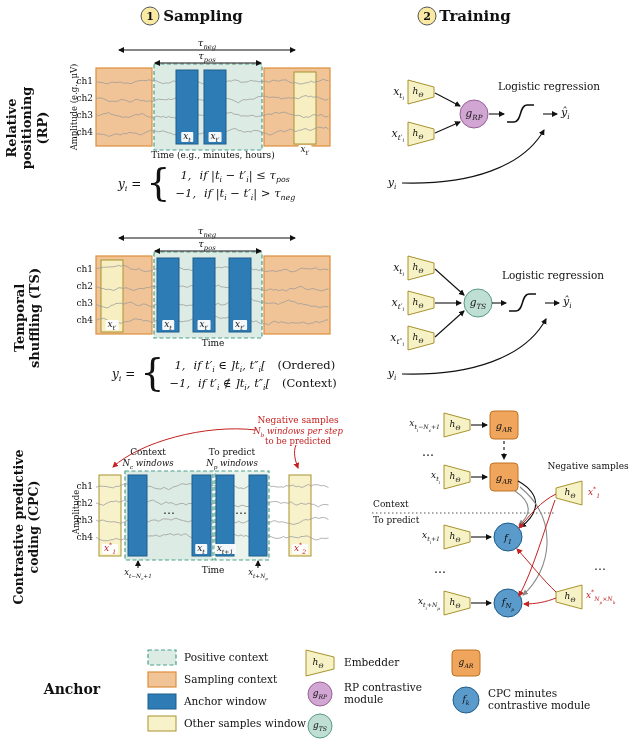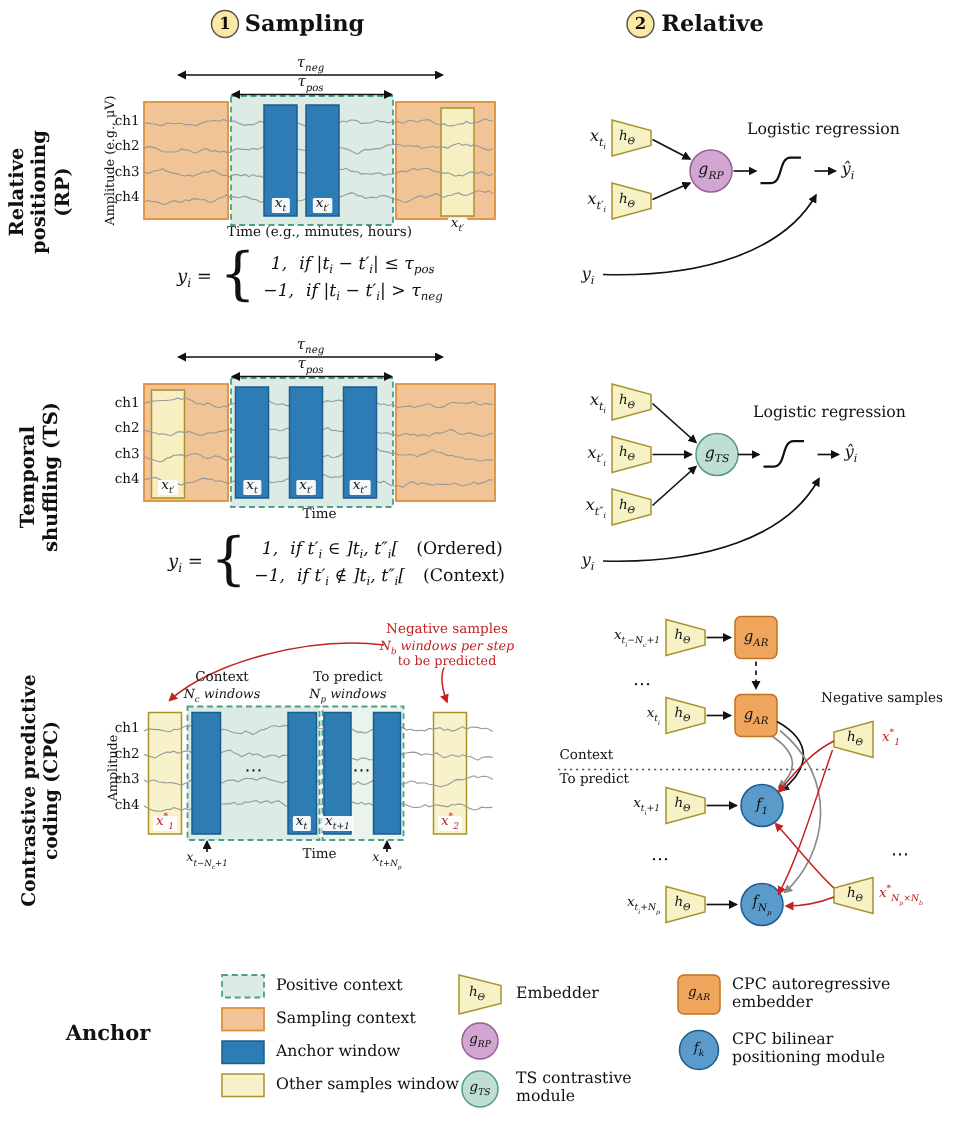--- a/index.html
+++ b/index.html
@@ -194,21 +194,21 @@
     <circle class="c-grp" cx="320" cy="694" r="12"></circle>
     <circle class="c-gts" cx="320" cy="726" r="12"></circle>
     <rect class="b-gar" x="452" y="650" width="28" height="26" rx="4"></rect>
     <circle class="c-fk" cx="466" cy="700" r="13"></circle>
   </g>
 </svg>
 
 <div class="badge" style="left:150px;top:16px">1</div>
 <div class="lbl cx heading" style="left:203px;top:16px">Sampling</div>
 <div class="badge" style="left:427px;top:16px">2</div>
-<div class="lbl cx heading" style="left:475px;top:16px">Relative</div>
+<div class="lbl cx heading" style="left:475px;top:16px">Training</div>
 
 <div class="vlabel" style="left:27px;top:128px;width:118px;font-size:13px">Relative positioning (RP)</div>
 <div class="lbl cx math f10" style="left:207px;top:42px">τ<sub>neg</sub></div>
 <div class="lbl cx math f10" style="left:207px;top:55px">τ<sub>pos</sub></div>
 <div class="vsmall" style="left:74px;top:107px">Amplitude (e.g., μV)</div>
 <div class="lbl rx small" style="left:93px;top:82px">ch1</div>
 <div class="lbl rx small" style="left:93px;top:99px">ch2</div>
 <div class="lbl rx small" style="left:93px;top:116px">ch3</div>
 <div class="lbl rx small" style="left:93px;top:133px">ch4</div>
 <div class="lbl cx small" style="left:213px;top:156px">Time (e.g., minutes, hours)</div>
@@ -328,20 +328,19 @@
 <div class="lbl cx" style="left:600px;top:570px;font-size:12px">⋯</div>
 
 <div class="lbl cx" style="left:72px;top:690px;font-weight:bold;font-size:14px">Anchor</div>
 <div class="lbl lx f105" style="left:184px;top:658px">Positive context</div>
 <div class="lbl lx f105" style="left:184px;top:680px">Sampling context</div>
 <div class="lbl lx f105" style="left:184px;top:702px">Anchor window</div>
 <div class="lbl lx f105" style="left:184px;top:724px">Other samples window</div>
 <div class="lbl cx math small" style="left:318px;top:663px">h<sub>Θ</sub></div>
 <div class="lbl lx f105" style="left:344px;top:663px">Embedder</div>
 <div class="lbl cx math small" style="left:320px;top:694px">g<sub>RP</sub></div>
+<div class="lbl lx wrap" style="left:344px;top:694px;width:100px">RP contrastive module</div>
 <div class="lbl cx math small" style="left:320px;top:726px">g<sub>TS</sub></div>
-<div class="lbl lx wrap" style="left:344px;top:726px;width:100px">TS contrastive module</div>
 <div class="lbl cx math small" style="left:466px;top:663px">g<sub>AR</sub></div>
-<div class="lbl lx wrap" style="left:488px;top:663px">CPC autoregressive embedder</div>
 <div class="lbl cx math small" style="left:466px;top:700px">f<sub>k</sub></div>
-<div class="lbl lx wrap" style="left:488px;top:700px">CPC bilinear positioning module</div>
+<div class="lbl lx wrap" style="left:488px;top:700px">CPC minutes contrastive module</div>
 
 </div>
 
 </body></html>

